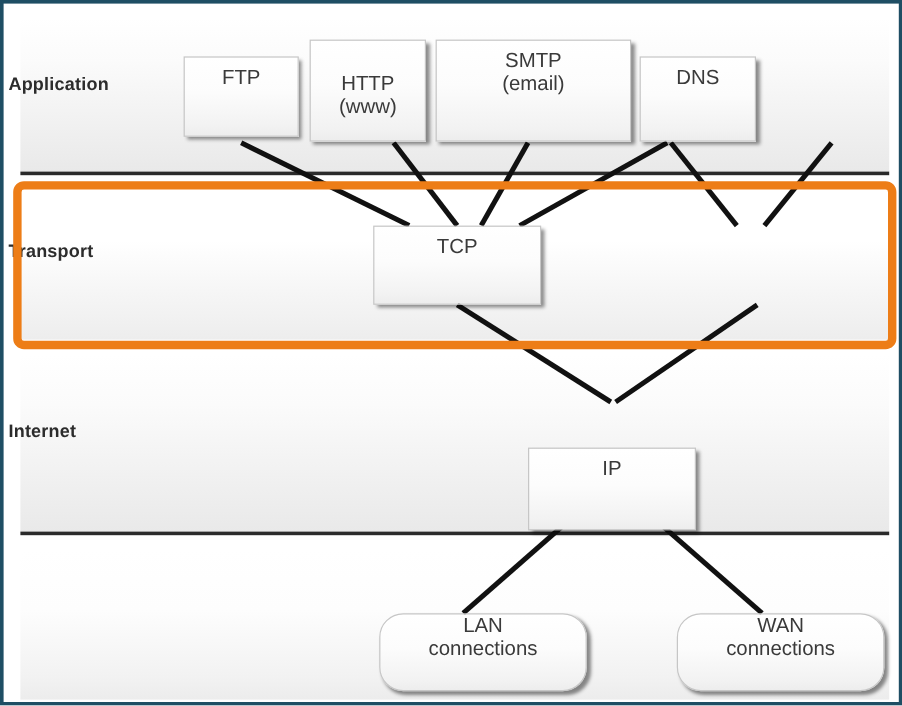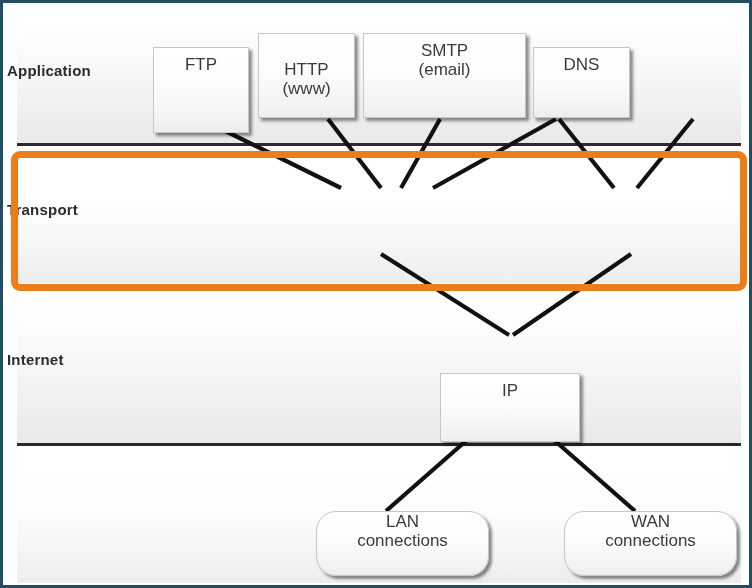--- a/index.html
+++ b/index.html
@@ -113,35 +113,38 @@
 
     <line x1="510" y1="401" x2="632" y2="508"></line>
   </svg>
 
   <div id="transport-highlight"></div>
 
   <div class="band-label" style="top:59px;">Application</div>
   <div class="band-label" style="top:198px;">Transport</div>
   <div class="band-label" style="top:348px;">Internet</div>
 
-  <div class="pbox" style="left:150px;top:44px;width:96px;height:86px;">
+  <div class="pbox" style="left:150px;top:44px;width:96px;height:67px;">
     <span>FTP</span>
   </div>
   <div class="pbox" style="left:255px;top:30px;width:97px;height:85px;align-items:center;">
     <span>HTTP
 (www)</span>
   </div>
   <div class="pbox" style="left:360px;top:30px;width:163px;height:85px;">
     <span>SMTP
 (email)</span>
   </div>
   <div class="pbox" style="left:530px;top:44px;width:97px;height:71px;">
     <span>DNS</span>
   </div>
 
+  <div class="pbox" style="left:308px;top:185px;width:140px;height:66px;">
+    <span>TCP</span>
+  </div>
 
   <div class="pbox" style="left:437px;top:332px;width:140px;height:69px;margin-top:38px;">
     <span>IP</span>
   </div>
 
   <div class="pbox mid" style="left:313px;top:508px;width:173px;height:65px;">
     <span>LAN
 connections</span>
   </div>
   <div class="pbox mid" style="left:561px;top:508px;width:173px;height:65px;">

